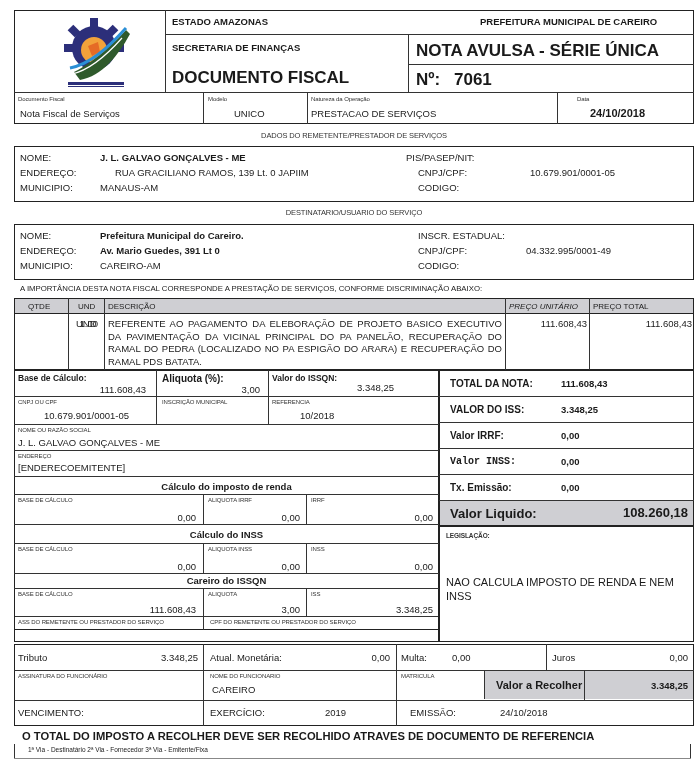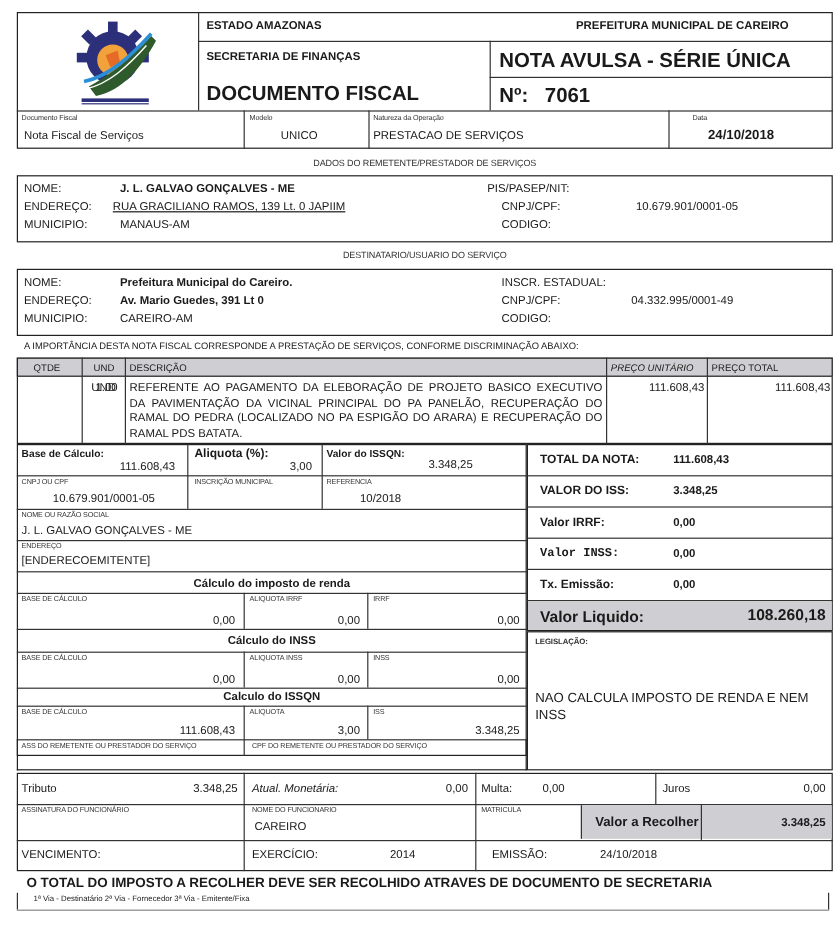--- a/index.html
+++ b/index.html
@@ -67,21 +67,21 @@
 <div class="abs tiny" style="left:311px; top:96px;">Natureza da Operação</div>
 <div class="abs sm" style="left:311px; top:108px;">PRESTACAO DE SERVIÇOS</div>
 <div class="abs tiny" style="left:577px; top:96px;">Data</div>
 <div class="abs b md" style="left:590px; top:107px;">24/10/2018</div>
 
 <div class="abs tiny center" style="left:14px; top:131px; width:680px; font-size:7.5px;">DADOS DO REMETENTE/PRESTADOR DE SERVIÇOS</div>
 <div class="box" style="left:14px; top:146px; width:680px; height:56px;"></div>
 <div class="abs sm" style="left:20px; top:152px;">NOME:</div>
 <div class="abs sm b" style="left:100px; top:152px;">J. L. GALVAO GONÇALVES - ME</div>
 <div class="abs sm" style="left:20px; top:167px;">ENDEREÇO:</div>
-<div class="abs sm" style="left:94px; top:167px;text-decoration:underline;">RUA GRACILIANO RAMOS, 139 Lt. 0  JAPIIM</div>
+<div class="abs sm" style="left:115px; top:167px;">RUA GRACILIANO RAMOS, 139 Lt. 0  JAPIIM</div>
 <div class="abs sm" style="left:20px; top:182px;">MUNICIPIO:</div>
 <div class="abs sm" style="left:100px; top:182px;">MANAUS-AM</div>
 <div class="abs sm" style="left:406px; top:152px;">PIS/PASEP/NIT:</div>
 <div class="abs sm" style="left:418px; top:167px;">CNPJ/CPF:</div>
 <div class="abs sm" style="left:530px; top:167px;">10.679.901/0001-05</div>
 <div class="abs sm" style="left:418px; top:182px;">CODIGO:</div>
 
 <div class="abs tiny center" style="left:14px; top:208px; width:680px; font-size:7.5px;">DESTINATARIO/USUARIO DO SERVIÇO</div>
 <div class="box" style="left:14px; top:224px; width:680px; height:56px;"></div>
 <div class="abs sm" style="left:20px; top:230px;">NOME:</div>
@@ -158,21 +158,21 @@
 <div class="vl" style="left:203px; top:543px; height:30px;"></div>
 <div class="vl" style="left:306px; top:543px; height:30px;"></div>
 <div class="hl" style="left:14px; top:573px; width:425px;"></div>
 <div class="abs tiny" style="left:18px; top:546px;">BASE DE CÁLCULO</div>
 <div class="abs sm right" style="left:18px; top:561px; width:178px;">0,00</div>
 <div class="abs tiny" style="left:208px; top:546px;">ALIQUOTA INSS</div>
 <div class="abs sm right" style="left:208px; top:561px; width:92px;">0,00</div>
 <div class="abs tiny" style="left:311px; top:546px;">INSS</div>
 <div class="abs sm right" style="left:311px; top:561px; width:122px;">0,00</div>
 
-<div class="abs b sm center" style="left:14px; top:575px; width:425px;">Calculo do ISSQN</div>
+<div class="abs b sm center" style="left:14px; top:575px; width:425px;">Careiro do ISSQN</div>
 <div class="hl" style="left:14px; top:588px; width:425px;"></div>
 <div class="vl" style="left:203px; top:588px; height:42px;"></div>
 <div class="vl" style="left:306px; top:588px; height:28px;"></div>
 <div class="hl" style="left:14px; top:616px; width:425px;"></div>
 <div class="abs tiny" style="left:18px; top:591px;">BASE DE CÁLCULO</div>
 <div class="abs sm right" style="left:18px; top:604px; width:178px;">111.608,43</div>
 <div class="abs tiny" style="left:208px; top:591px;">ALIQUOTA</div>
 <div class="abs sm right" style="left:208px; top:604px; width:92px;">3,00</div>
 <div class="abs tiny" style="left:311px; top:591px;">ISS</div>
 <div class="abs sm right" style="left:311px; top:604px; width:122px;">3.348,25</div>
@@ -210,37 +210,37 @@
 <div class="hl" style="left:14px; top:670px; width:680px;"></div>
 <div class="hl" style="left:14px; top:700px; width:680px;"></div>
 <div class="vl" style="left:203px; top:644px; height:82px;"></div>
 <div class="vl" style="left:396px; top:644px; height:82px;"></div>
 <div class="vl" style="left:546px; top:644px; height:26px;"></div>
 <div class="abs shade" style="left:484px; top:671px; width:209px; height:28px; border-left:1.2px solid #333;"></div>
 <div class="vl" style="left:584px; top:670px; height:30px;"></div>
 
 <div class="abs sm" style="left:18px; top:652px;">Tributo</div>
 <div class="abs sm right" style="left:110px; top:652px; width:88px;">3.348,25</div>
-<div class="abs sm" style="left:210px; top:652px;font-style:italic;">Atual. Monetária:</div>
+<div class="abs sm" style="left:210px; top:652px;">Atual. Monetária:</div>
 <div class="abs sm right" style="left:330px; top:652px; width:60px;">0,00</div>
 <div class="abs sm" style="left:401px; top:652px;">Multa:</div>
 <div class="abs sm" style="left:452px; top:652px;">0,00</div>
 <div class="abs sm" style="left:552px; top:652px;">Juros</div>
 <div class="abs sm right" style="left:620px; top:652px; width:68px;">0,00</div>
 
 <div class="abs tiny" style="left:18px; top:673px;">ASSINATURA DO FUNCIONÁRIO</div>
 <div class="abs tiny" style="left:210px; top:673px;">NOME DO FUNCIONARIO</div>
 <div class="abs sm" style="left:212px; top:684px;">CAREIRO</div>
 <div class="abs tiny" style="left:401px; top:673px;">MATRICULA</div>
 <div class="abs b md" style="left:496px; top:679px;">Valor a Recolher</div>
 <div class="abs b sm right" style="left:590px; top:680px; width:98px;">3.348,25</div>
 
 <div class="abs sm" style="left:18px; top:707px;">VENCIMENTO:</div>
 <div class="abs sm" style="left:210px; top:707px;">EXERCÍCIO:</div>
-<div class="abs sm" style="left:325px; top:707px;">2014</div>
+<div class="abs sm" style="left:325px; top:707px;">2019</div>
 <div class="abs sm" style="left:410px; top:707px;">EMISSÃO:</div>
 <div class="abs sm" style="left:500px; top:707px;">24/10/2018</div>
 
-<div class="abs b" style="left:22px; top:730px; font-size:11.2px;">O TOTAL DO IMPOSTO A RECOLHER DEVE SER RECOLHIDO ATRAVES DE DOCUMENTO DE SECRETARIA</div>
+<div class="abs b" style="left:22px; top:730px; font-size:11.2px;">O TOTAL DO IMPOSTO A RECOLHER DEVE SER RECOLHIDO ATRAVES DE DOCUMENTO DE REFERENCIA</div>
 <div class="vl" style="left:14px; top:744px; height:14px;"></div>
 <div class="vl" style="left:690px; top:744px; height:14px;"></div>
 <div class="hl" style="left:14px; top:758px; width:677px; border-top-color:#888;"></div>
 <div class="abs" style="left:28px; top:746px; font-size:6.5px;">1ª Via - Destinatário  2ª Via - Fornecedor  3ª Via - Emitente/Fixa</div>
 
 </body></html>

